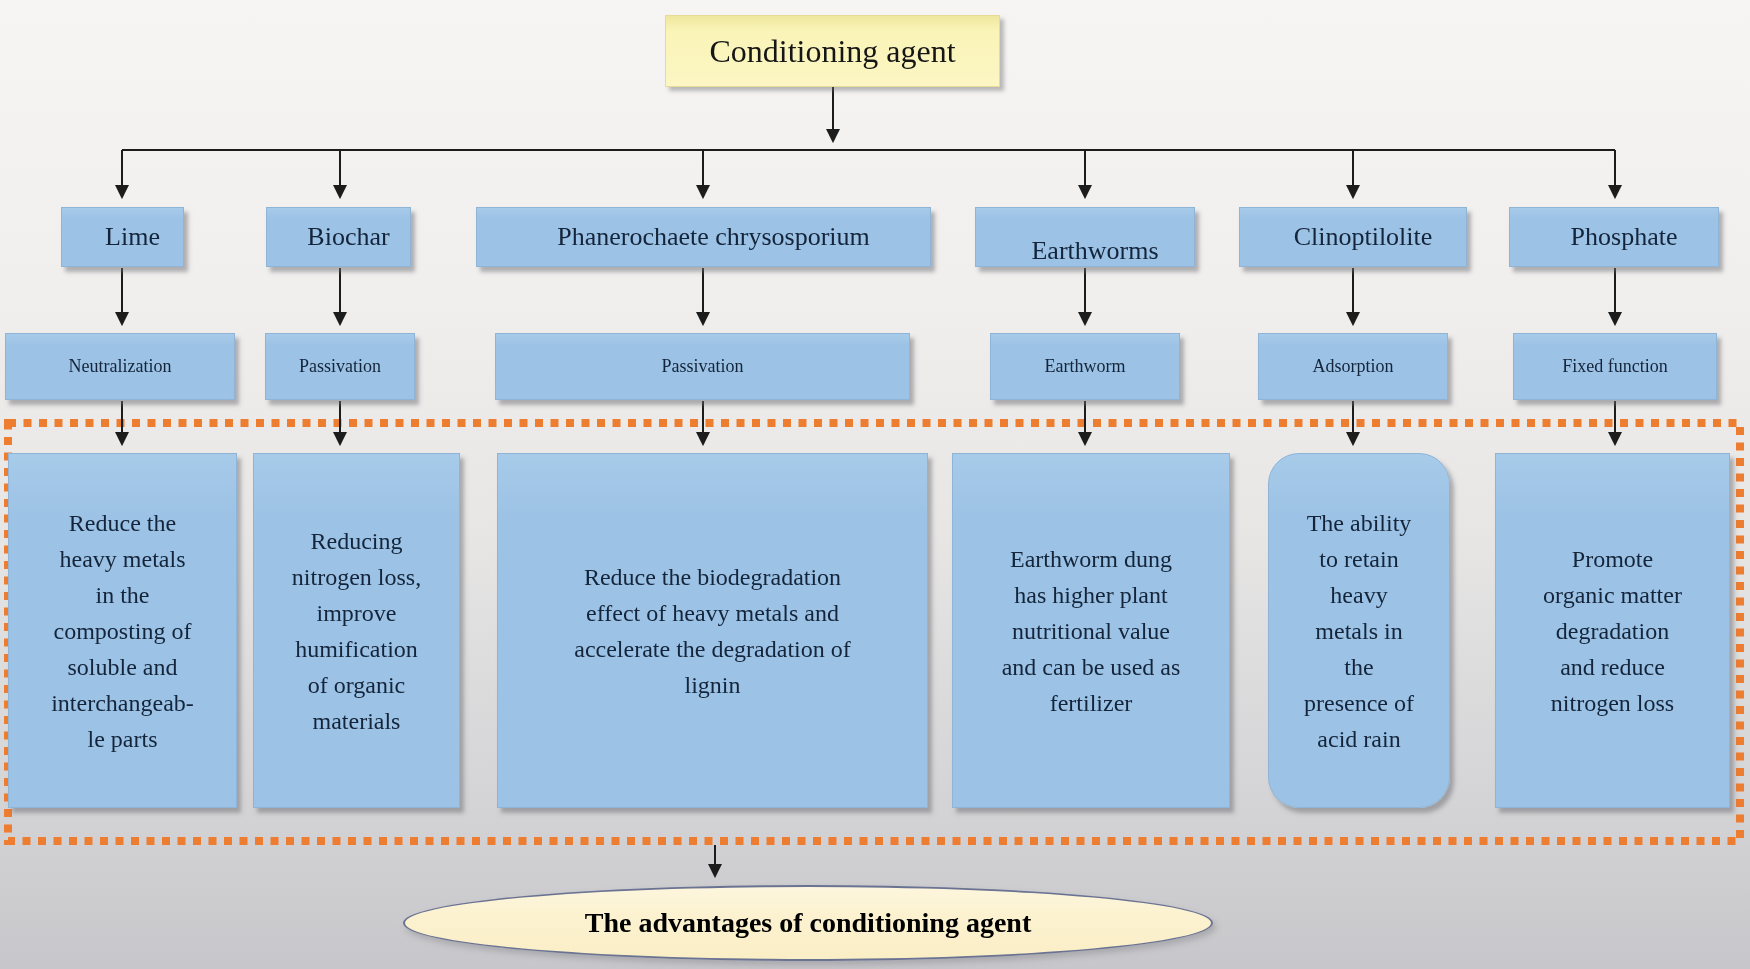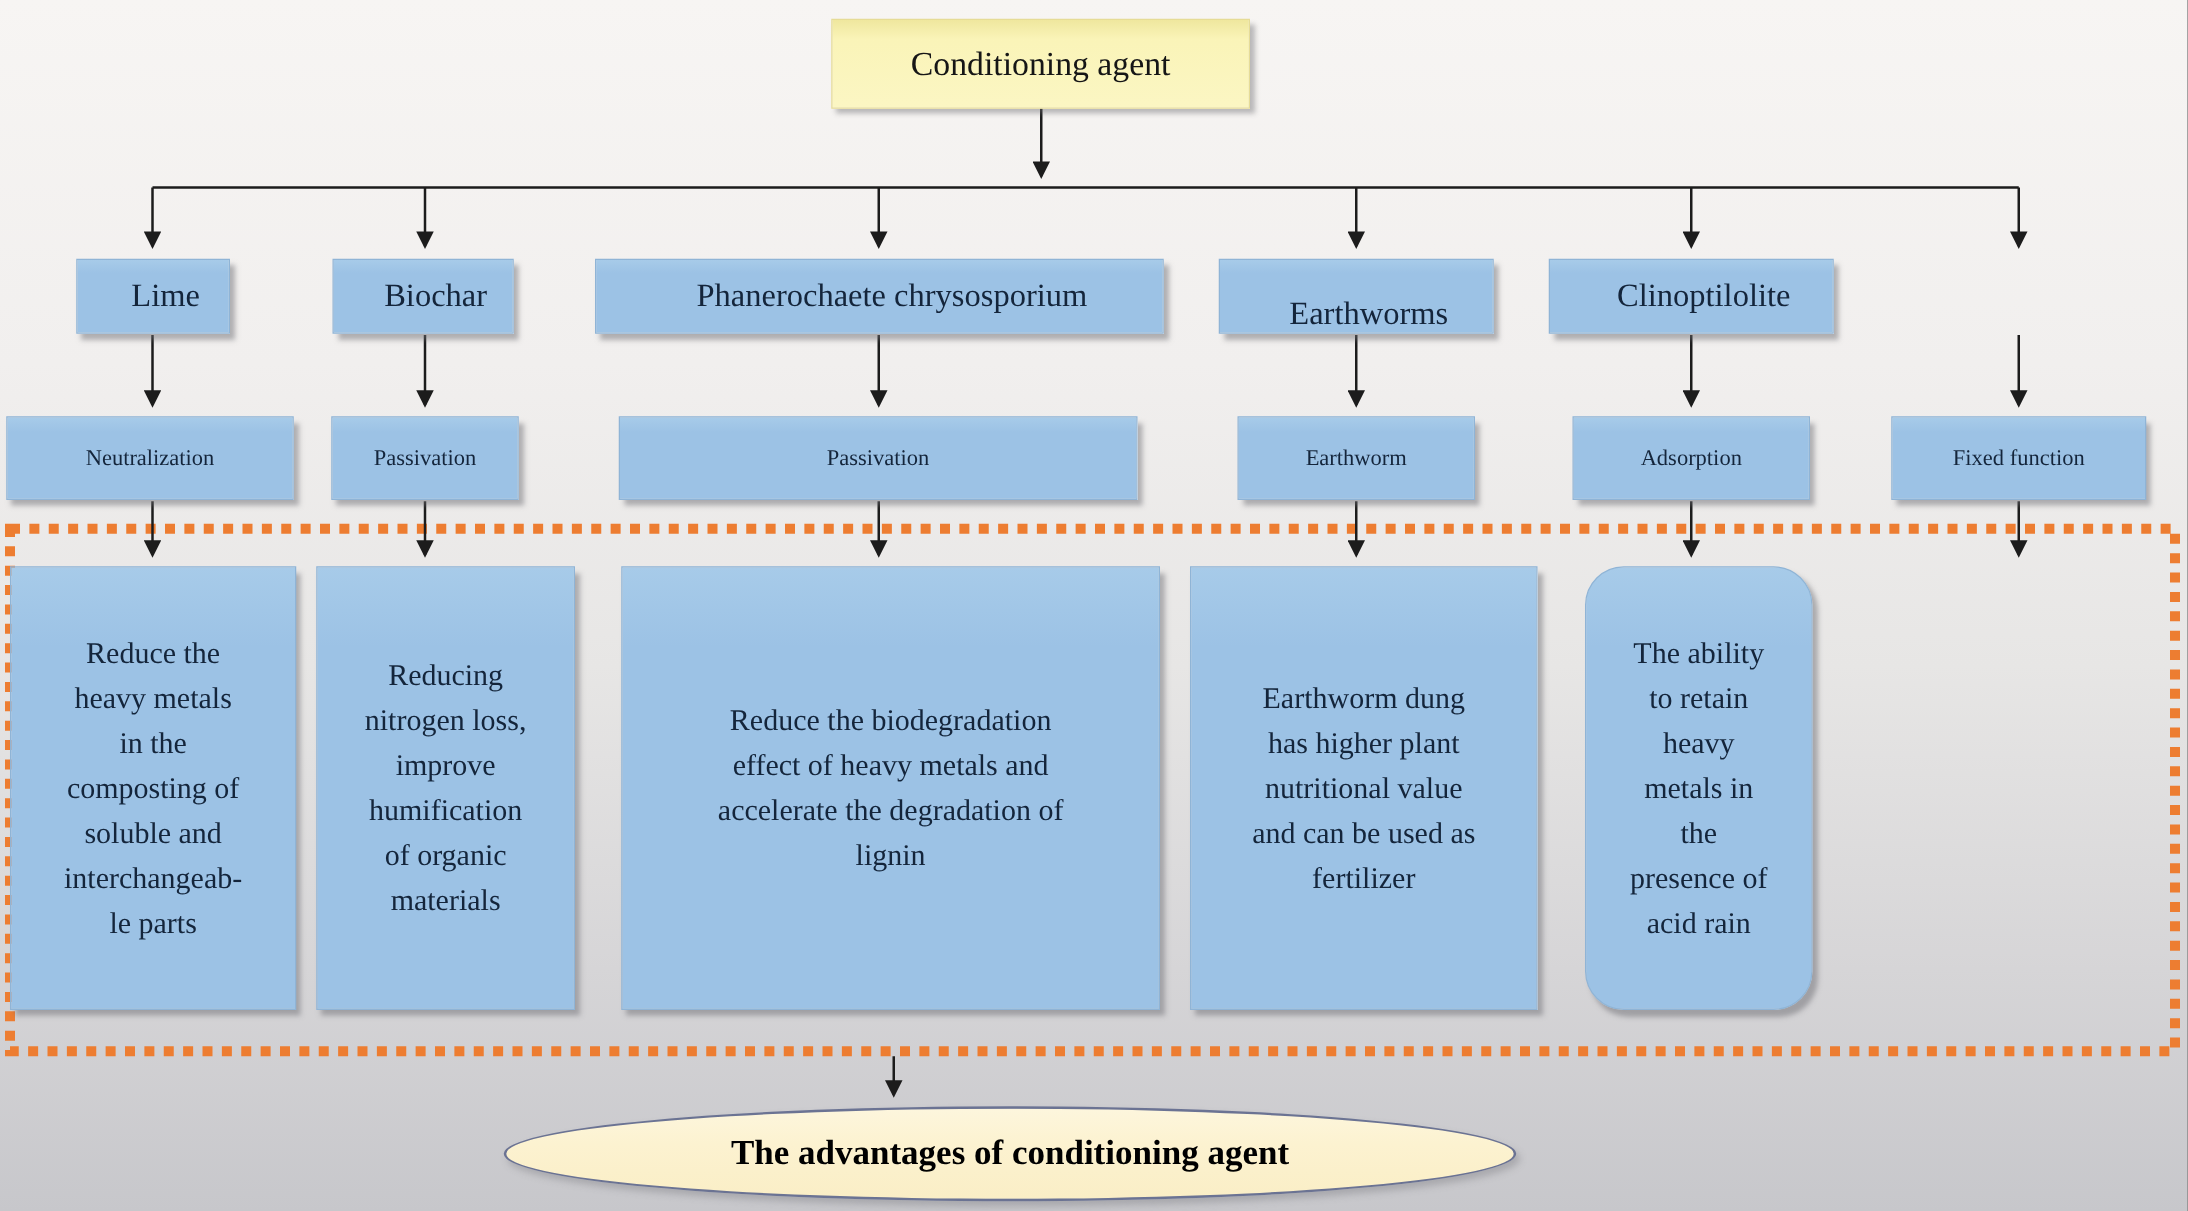--- a/index.html
+++ b/index.html
@@ -20,21 +20,21 @@
   .blue{
     background:linear-gradient(180deg,#a7cbe9 0%,#9cc2e5 18%,#9cc2e5 100%);
     border:1px solid #8fb4d6;
     box-shadow:4px 5px 4px rgba(110,110,115,0.50);
   }
   .root{
     background:linear-gradient(180deg,#efe79e 0%,#faf4b8 22%,#fbf6c3 100%);
     border:1px solid #e6dc96;
     box-shadow:4px 4px 4px rgba(110,110,115,0.45);
     color:#161616;
-    font-size:27px;
+    font-size:32px;
   }
   .agent{left:0;top:207px;height:60px;font-size:26px;padding-left:20px;}
   .function{left:0;top:333px;height:67px;font-size:18px;}
   .advantage{left:0;top:453px;height:355px;font-size:24px;line-height:36px;}
   .advantage .txt{white-space:pre-line;}
   .conclusion{
     left:403px;top:885px;width:810px;height:76px;
     border-radius:50%;
     background:linear-gradient(180deg,#fdf6dd 0%,#fcf2d0 40%,#faeec6 100%);
     border:2px solid #6b7393;
@@ -98,20 +98,23 @@
   </div>
   <div class="node blue agent" style="left:476px;width:455px;">
     <span class="txt">Phanerochaete chrysosporium</span>
   </div>
   <div class="node blue agent" style="left:975px;width:220px;align-items:flex-end;">
     <span class="txt">Earthworms</span>
   </div>
   <div class="node blue agent" style="left:1239px;width:228px;">
     <span class="txt">Clinoptilolite</span>
   </div>
+  <div class="node blue agent" style="left:1509px;width:210px;">
+    <span class="txt">Phosphate</span>
+  </div>
 
   <div class="node blue function" style="left:5px;width:230px;">
     <span class="txt">Neutralization</span>
   </div>
   <div class="node blue function" style="left:265px;width:150px;">
     <span class="txt">Passivation</span>
   </div>
   <div class="node blue function" style="left:495px;width:415px;">
     <span class="txt">Passivation</span>
   </div>
@@ -157,18 +160,25 @@
   </div>
   <div class="node blue advantage" style="left:1268px;width:182px;border-radius:31px;">
     <span class="txt">The ability
 to retain
 heavy
 metals in
 the
 presence of
 acid rain</span>
   </div>
+  <div class="node blue advantage" style="left:1495px;width:235px;">
+    <span class="txt">Promote
+organic matter
+degradation
+and reduce
+nitrogen loss</span>
+  </div>
 
   <div class="node conclusion">
     <span class="txt">The advantages of conditioning agent</span>
   </div>
 
 </div>
 
 </body></html>

